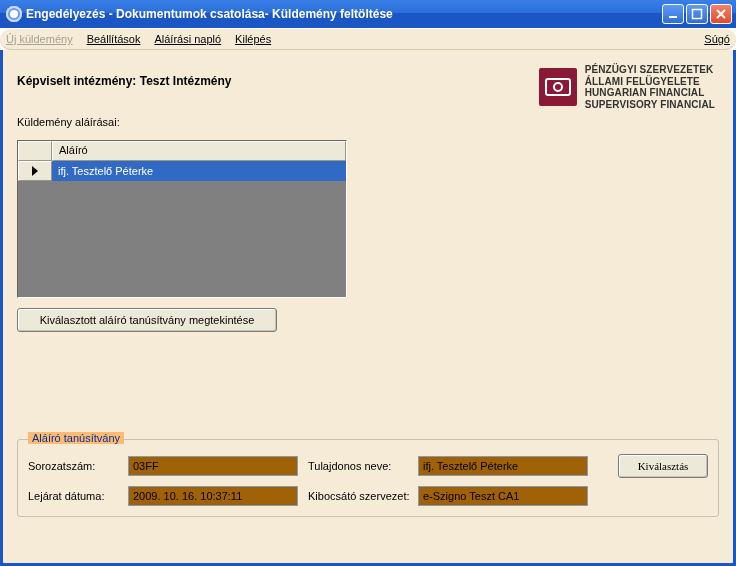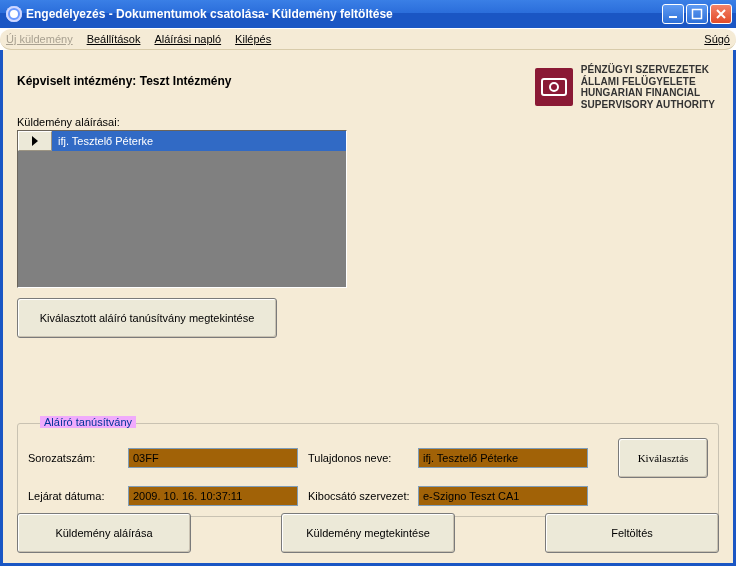--- a/index.html
+++ b/index.html
@@ -41,21 +41,21 @@
   }
 
   .header-row { display:flex; align-items:flex-start; justify-content:space-between; margin-top:4px; margin-bottom:6px; }
   .intezmeny { font-weight:bold; font-size:12px; margin-top:10px; }
 
   .auth-block { display:flex; align-items:center; gap:8px; margin-right:4px; }
   .auth-logo { width:38px; height:38px; background:#8a1935; border-radius:2px; display:flex; align-items:center; justify-content:center; }
   .auth-logo svg { width:26px; height:26px; }
   .auth-text { font-size:10px; line-height:1.15; color:#333; font-weight:bold; letter-spacing:0.01em; }
 
-  .section-label { margin-top:6px; margin-bottom:2px; }
+  .section-label { margin-top:6px; margin-bottom:12px; }
 
   
   .grid {
     width:330px; height:158px;
     background:#808080;
     border:1px solid; border-color:#6b645a #fff #fff #6b645a;
     display:flex; flex-direction:column;
   }
   .grid-header {
     display:flex; height:20px; background:#ece9d8;
@@ -72,35 +72,35 @@
     display:flex; align-items:center; justify-content:center;
   }
   .gr-main {
     flex:1; background:#316ac5; color:#fff; padding:2px 6px; display:flex; align-items:center;
   }
   .row-marker { width:0; height:0; border-top:5px solid transparent; border-bottom:5px solid transparent; border-left:6px solid #000; }
 
   
   .btn {
     display:inline-flex; align-items:center; justify-content:center;
-    background:#ece9d8; height:40px;
+    background:#ece9d8; height:24px;
     border:1px solid #7a7a7a; border-radius:3px;
     box-shadow: inset 1px 1px 0 #fff, inset -1px -1px 0 #c9c2b2;
     cursor:pointer; padding:0 10px; font-size:11px;
   }
   .btn-col { display:flex; flex-direction:column; gap:8px; margin-top:10px; }
   .btn-col .btn { width:260px; }
 
   
   .cert-fieldset {
     position:absolute; left:14px; right:14px; bottom:46px;
     border:1px solid #c9c2b2; border-radius:3px; padding:14px 10px 10px 10px;
   }
   .cert-fieldset .legend {
-    position:absolute; top:-8px; left:22px; background:#f0abfc; padding:0 4px; color:#003399;
+    position:absolute; top:-8px; left:10px; background:#fdba74; padding:0 4px; color:#003399;
   }
   .cert-grid { display:grid; grid-template-columns: 90px 170px 100px 170px 1fr 90px; column-gap:10px; row-gap:8px; align-items:center; }
   .field-lbl { text-align:left; white-space:nowrap; }
   .field-val {
     background:#a16207; border:1px solid #7f9db9; height:20px; padding:2px 4px;
     display:flex; align-items:center; overflow:hidden; white-space:nowrap;
   }
   .cert-grid .btn { width:90px; justify-self:end;font-family:Liberation Serif, serif; }
 
   
@@ -152,28 +152,32 @@
       <div class="auth-logo">
         <svg viewBox="0 0 26 26">
           <rect x="1" y="5" width="24" height="16" rx="2" fill="none" stroke="#fff" stroke-width="2"></rect>
           <circle cx="13" cy="13" r="4" fill="none" stroke="#fff" stroke-width="2"></circle>
         </svg>
       </div>
       <div class="auth-text">
         <div>PÉNZÜGYI SZERVEZETEK</div>
         <div>ÁLLAMI FELÜGYELETE</div>
         <div>HUNGARIAN FINANCIAL</div>
-        <div>SUPERVISORY AUTHORITY</div>
+        <div>SUPERVISORY FINANCIAL</div>
       </div>
     </div>
   </div>
 
   <div class="section-label">Küldemény aláírásai:</div>
 
   <div class="grid">
+    <div class="grid-header">
+      <div class="gh-cell gh-rowhead"></div>
+      <div class="gh-cell gh-main">Aláíró</div>
+    </div>
     <div class="grid-row">
       <div class="gr-rowhead">
         <span class="row-marker"></span>
       </div>
       <div class="gr-main">ifj. Tesztelő Péterke</div>
     </div>
   </div>
 
   <div class="btn-col">
     <div class="btn">Kiválasztott aláíró tanúsítvány megtekintése</div>
@@ -191,19 +195,14 @@
 
       <div class="field-lbl">Lejárat dátuma:</div>
       <div class="field-val">2009. 10. 16. 10:37:11</div>
       <div class="field-lbl">Kibocsátó szervezet:</div>
       <div class="field-val">e-Szigno Teszt CA1</div>
       <div></div>
         <div></div>
     </div>
   </div>
 
-  <div class="bottom-actions">
-    <div class="btn">Küldemény aláírása</div>
-    <div class="btn">Küldemény megtekintése</div>
-    <div class="btn">Feltöltés</div>
-  </div>
 
 </div>
 
 </body></html>

